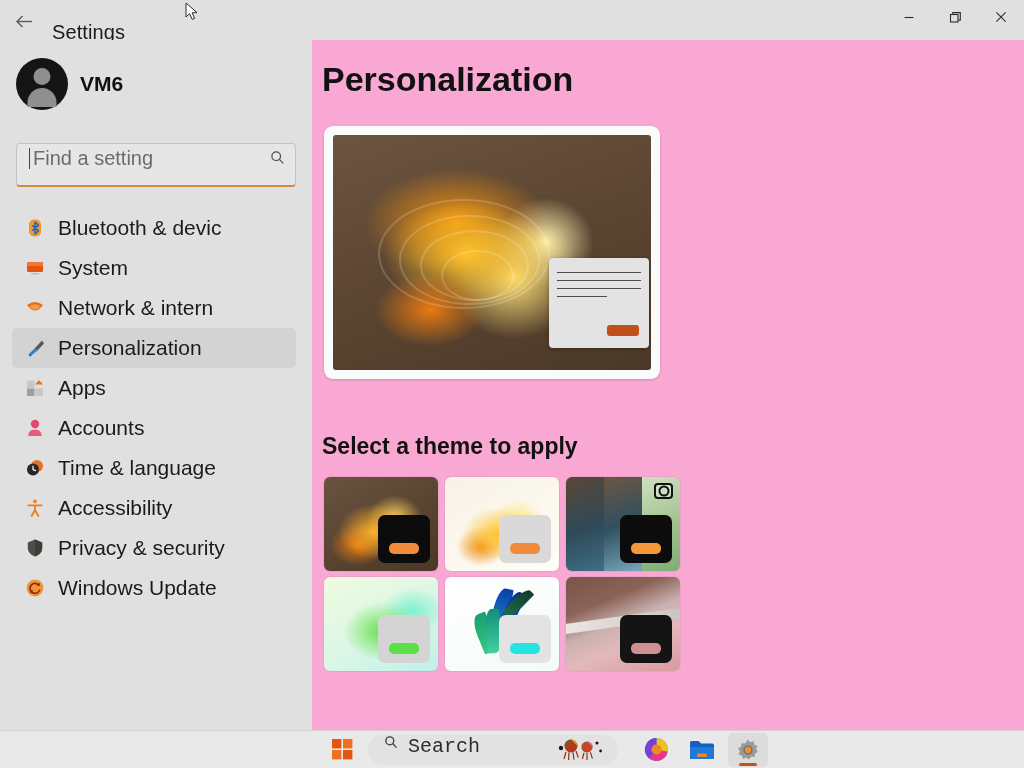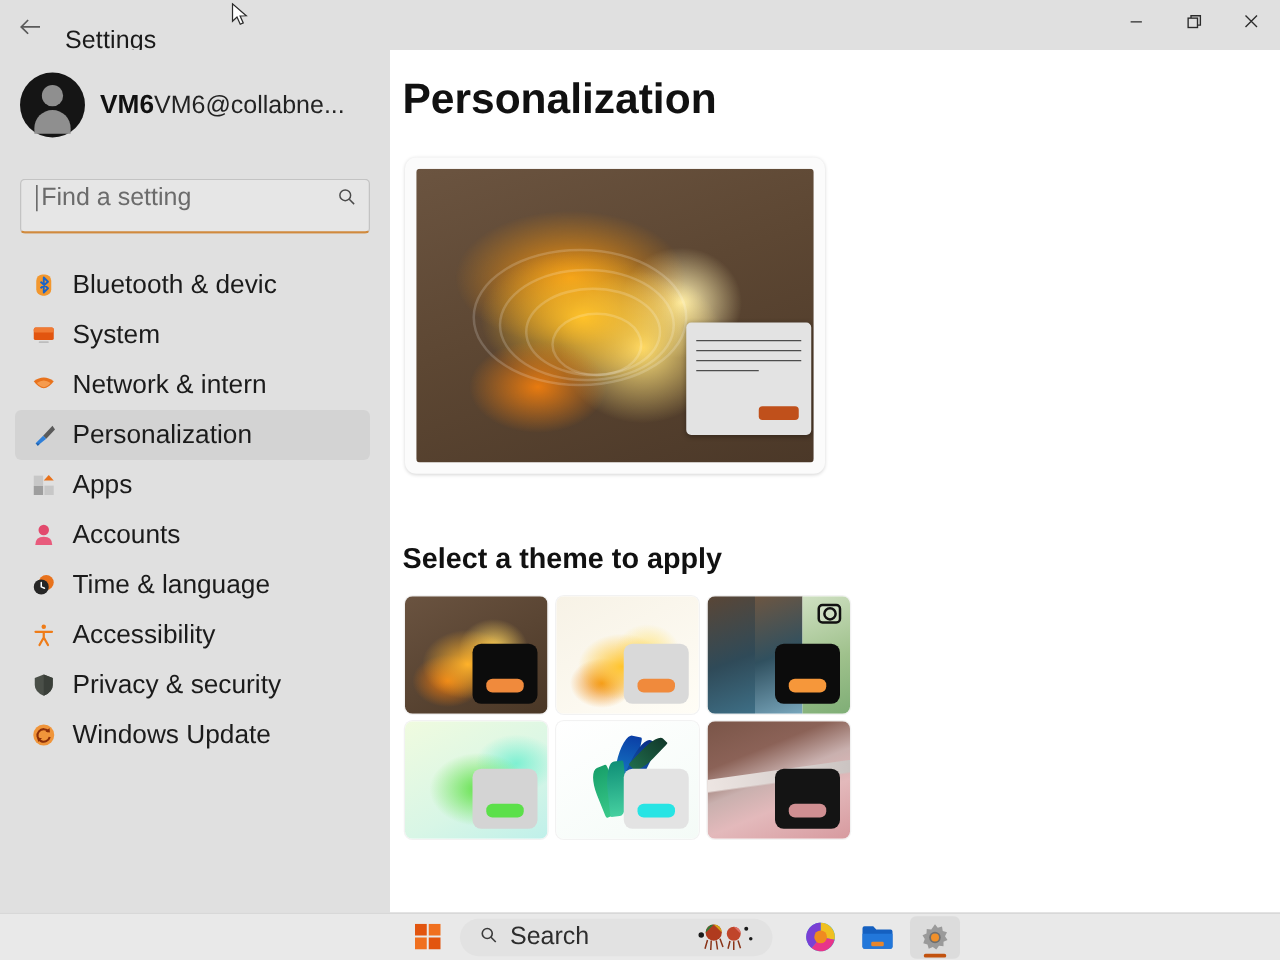--- a/index.html
+++ b/index.html
@@ -3,21 +3,21 @@
 <meta charset="utf-8">
 <style>
   * { box-sizing: border-box; margin: 0; padding: 0; }
   html, body {
     width: 1024px; height: 768px;
     overflow: hidden;
     font-family: "Liberation Sans", sans-serif;
     background: #dfdfdf;
     color: #1a1a1a;
   }
-  #app { position: relative; width: 1024px; height: 768px; background: #ffffff; }
+  #app { position: relative; width: 1024px; height: 768px; background: #f9a8d4; }
 
   
   .titlebar {
     position: absolute; top: 0; left: 0; width: 1024px; height: 40px;
     background: #e0e0e0; display: flex; align-items: flex-start;
   }
   .back-btn {
     position: absolute; left: 10px; top: 10px; width: 28px; height: 22px;
     display: flex; align-items: center; justify-content: center;
     color: #5a5a5a; font-size: 17px; line-height: 1;
@@ -184,21 +184,21 @@
     display: flex; align-items: center;
   }
   .tb-center { position: absolute; left: 322px; display: flex; align-items: center; gap: 6px; height: 38px; }
   .tb-btn { width: 40px; height: 34px; display: flex; align-items: center; justify-content: center;
             border-radius: 5px; position: relative; }
   .tb-btn.active { background: #dcdcdc; }
   .tb-btn.active::after { content: ""; position: absolute; bottom: 1px; left: 50%; transform: translateX(-50%);
             width: 18px; height: 3px; border-radius: 2px; background: #c2520f; }
   .searchpill {
     height: 30px; min-width: 250px; background: #e2e2e2; border-radius: 15px;
-    display: flex; align-items: center; gap: 10px; padding: 0 14px 0 16px;
+    display: flex; gap: 10px; padding: 0 14px 0 16px; font-family: Liberation Mono, monospace;
   }
   .sp-ico { font-size: 13px; color: #3b3b3b; }
   .sp-label { font-size: 20px; color: #2d2d2d; }
   .widgets { margin-left: auto; display: flex; gap: 2px; align-items: center; }
 
   .tray { position: absolute; right: 8px; display: flex; align-items: center; gap: 11px; height: 38px; }
   .tray-ico { color: #1e1e1e; display: flex; align-items: center; justify-content: center; }
   .clock { text-align: right; line-height: 1.18; margin-left: 2px; }
   .clock div { font-size: 13px; color: #161616; }
 </style>
@@ -240,21 +240,20 @@
       <path d="M1 1 L1 15 L4.6 11.6 L7.2 17.4 L9.6 16.3 L7.1 10.8 L12 10.6 Z" fill="#fff" stroke="#2b2b2b" stroke-width="1"></path>
     </svg>
   </div>
 
   <div class="sidebar">
 
     <div class="account">
       <div class="avatar"></div>
       <div class="acct-text">
         <div class="acct-name">VM6</div>
-        <div class="acct-mail">VM6@collabne...</div>
       </div>
     </div>
 
     <div class="searchwrap">
       <div class="searchbox">
         <div class="caret"></div>
         <div class="search-ph">Find a setting</div>
         <div class="search-ico">
           <svg width="15" height="15" viewBox="0 0 15 15" fill="none" stroke="#4a4a4a" stroke-width="1.2">
             <circle cx="6.2" cy="6.2" r="4.3"></circle>

